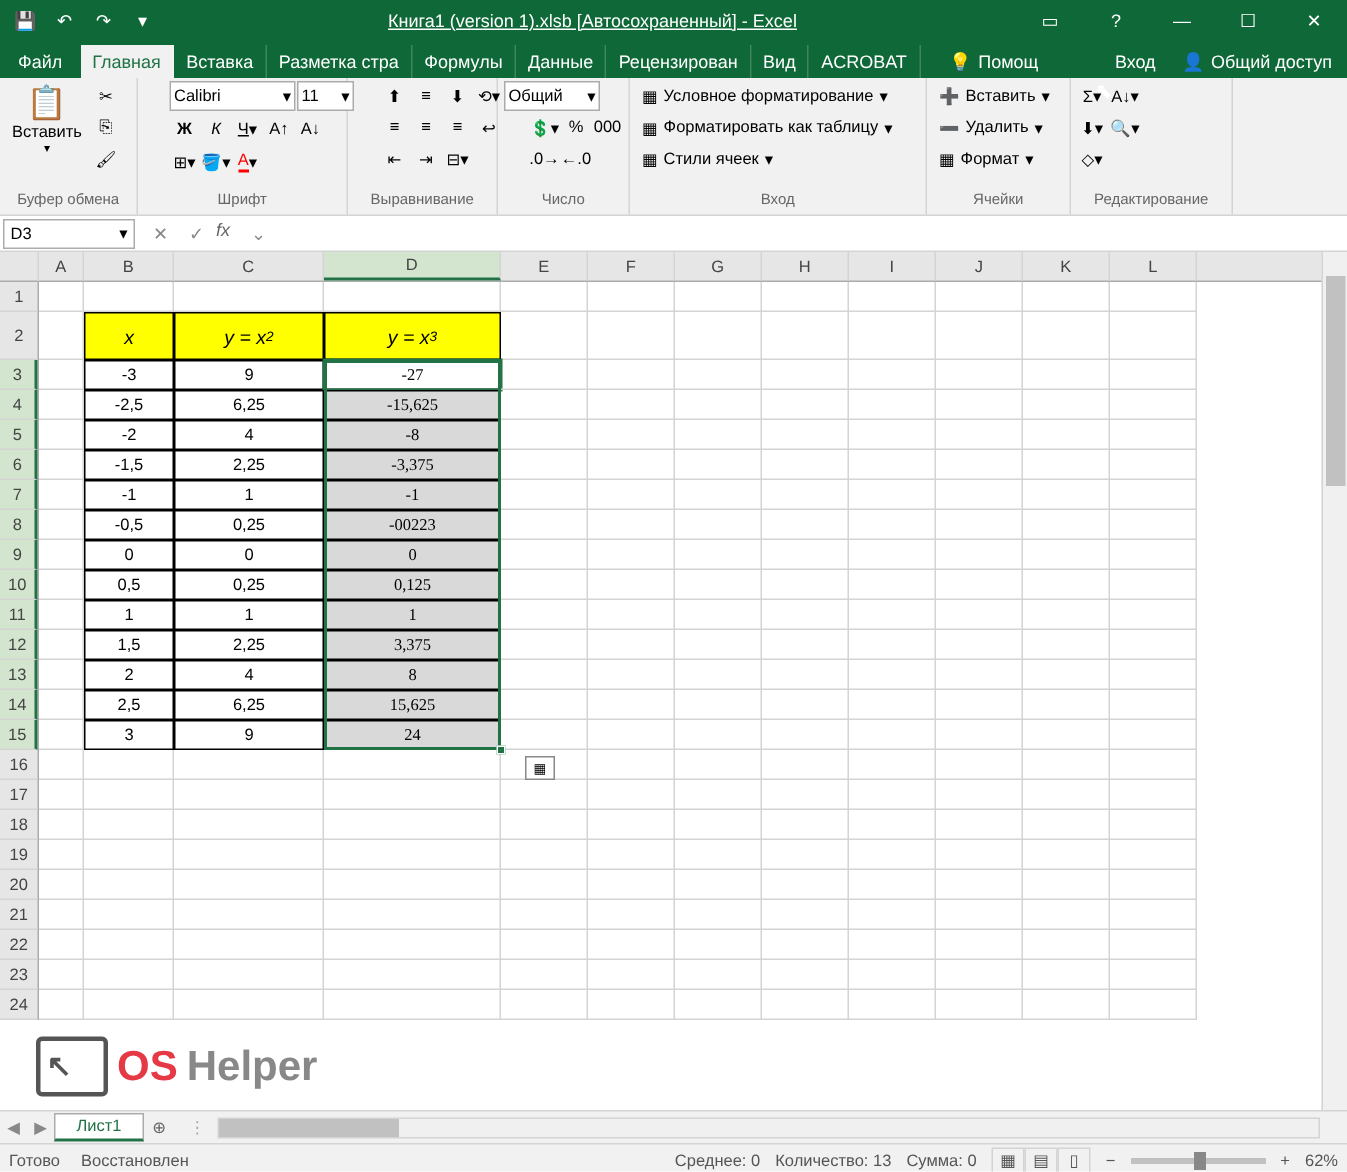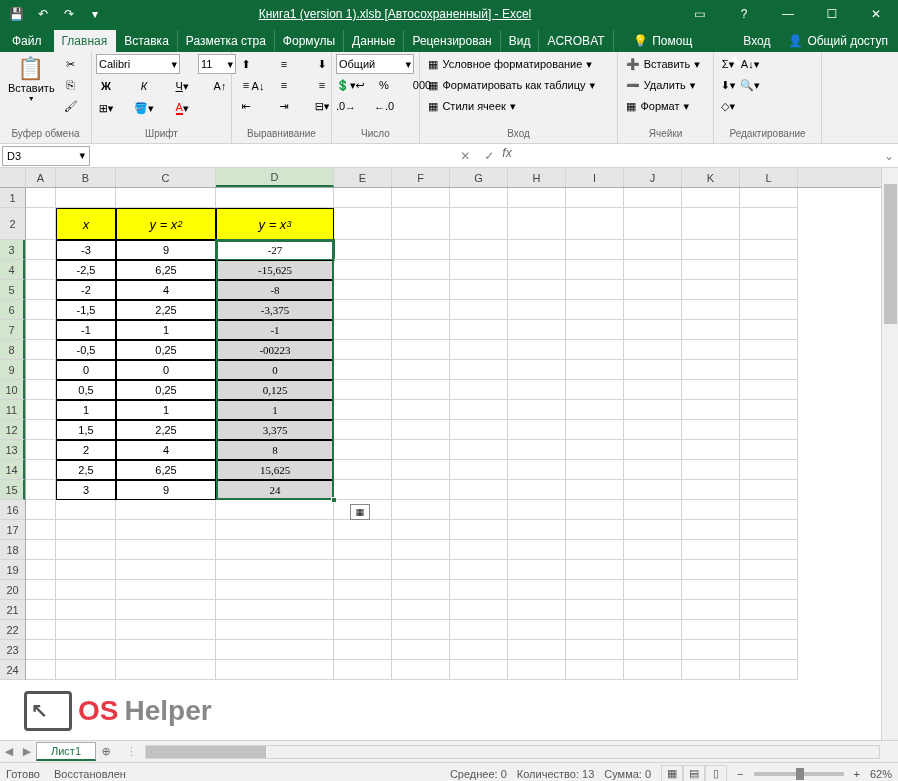--- a/index.html
+++ b/index.html
@@ -19,29 +19,29 @@
 .tab-right { margin-left: auto; display: flex; align-items: center; }
 .tab-help { padding: 4px 8px; display: flex; align-items: center; gap: 4px; }
 .tab-login { padding: 4px 8px; margin-left: 35px; }
 .tab-share { padding: 4px 10px; display: flex; align-items: center; gap: 4px; }
 
 .ribbon { background: #f1f1f1; height: 92px; display: flex; border-bottom: 1px solid #d4d4d4; }
 .ribbon-group { border-right: 1px solid #d4d4d4; padding: 2px 4px; display: flex; flex-direction: column; justify-content: space-between; }
 .group-label { text-align: center; font-size: 10px; color: #666; padding-bottom: 2px; }
 .group-body { display: flex; gap: 2px; align-items: flex-start; flex: 1; }
 .vstack { display: flex; flex-direction: column; gap: 1px; }
-.hstack { display: flex; gap: 18px; align-items: center; }
+.hstack { display: flex; gap: 1px; align-items: center; margin-left: 17px; }
 .big-btn { display: flex; flex-direction: column; align-items: center; justify-content: center; padding: 2px 4px; cursor: pointer; }
 .big-btn .ico { font-size: 22px; }
 .big-btn .lbl { font-size: 11px; }
 .small-btn { width: 20px; height: 20px; display: flex; align-items: center; justify-content: center; cursor: pointer; font-size: 11px; }
 .combo { height: 20px; border: 1px solid #ababab; background: #fff; font-size: 11px; padding: 0 2px; display: flex; align-items: center; justify-content: space-between; }
 .ribbon-item { height: 20px; padding: 0 4px; display: flex; align-items: center; cursor: pointer; font-size: 11px; gap: 4px; }
 
-.namebox-row { height: 24px; display: flex; align-items: center; border-bottom: 1px solid #d4d4d4; background: #fff; justify-content: space-between; }
+.namebox-row { height: 24px; display: flex; align-items: center; border-bottom: 1px solid #d4d4d4; background: #fff; }
 .namebox { width: 88px; height: 20px; border: 1px solid #ababab; margin-left: 2px; padding: 0 4px; font-size: 11px; display: flex; align-items: center; justify-content: space-between; }
 .fx-btns { display: flex; margin: 0 6px; gap: 2px; }
 .fx-btn { width: 22px; height: 20px; display: flex; align-items: center; justify-content: center; color: #888; cursor: pointer; font-size: 12px; }
 .fx-label { font-style: italic; color: #666; margin-right: 4px; }
 .formula-bar { flex: 1; height: 20px; border: 1px solid #e0e0e0; padding: 0 4px; font-size: 11px; display: flex; align-items: center; }
 .fbar-expand { width: 18px; display: flex; align-items: center; justify-content: center; color: #888; cursor: pointer; }
 
 .grid-area { position: relative; height: 572px; display: flex; }
 .corner { width: 26px; height: 20px; background: #e6e6e6; border-right: 1px solid #d4d4d4; border-bottom: 1px solid #ababab; }
 .col-headers { display: flex; height: 20px; background: #e6e6e6; border-bottom: 1px solid #ababab; }
@@ -207,21 +207,21 @@
         <div class="small-btn">⇤</div>
         <div class="small-btn">⇥</div>
         <div class="small-btn">⊟▾</div>
       </div>
     </div>
     <div class="group-label">Выравнивание</div>
   </div>
 
   <div class="ribbon-group" style="width:88px">
     <div class="group-body vstack">
-      <div class="combo" style="width:78px">
+      <div class="combo" style="width:64px">
           <span>Общий</span>
           <span>▾</span>
         </div>
       <div class="hstack">
         <div class="small-btn">💲▾</div>
         <div class="small-btn">%</div>
         <div class="small-btn">000</div>
       </div>
       <div class="hstack">
         <div class="small-btn">.0→</div>

